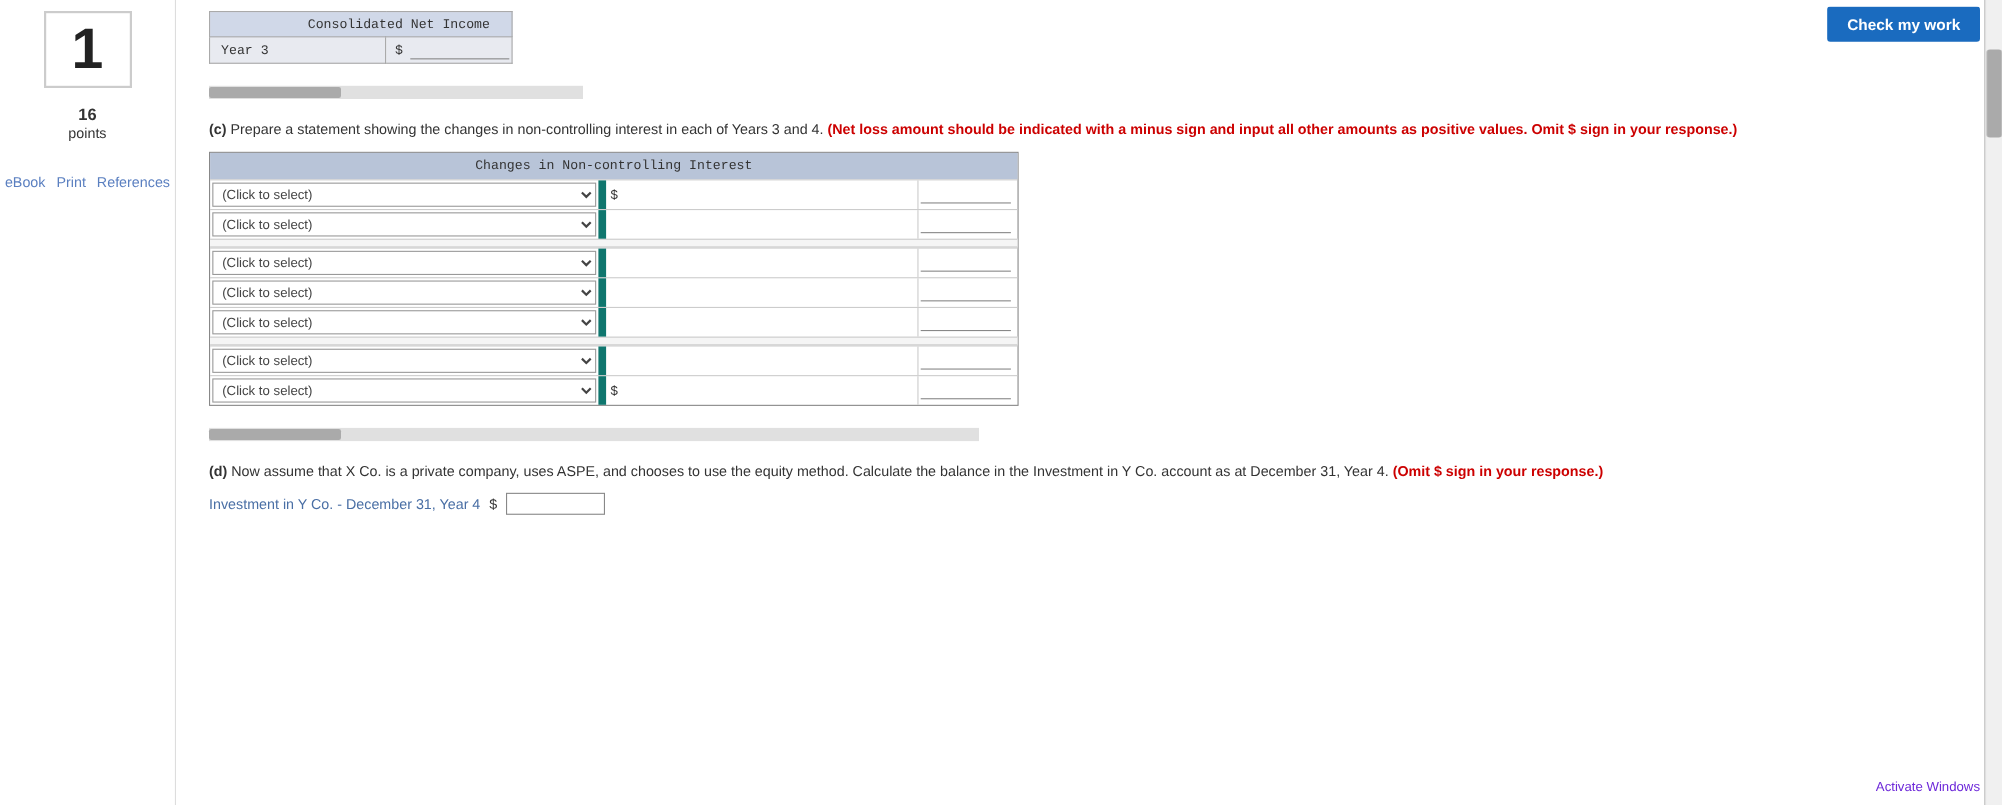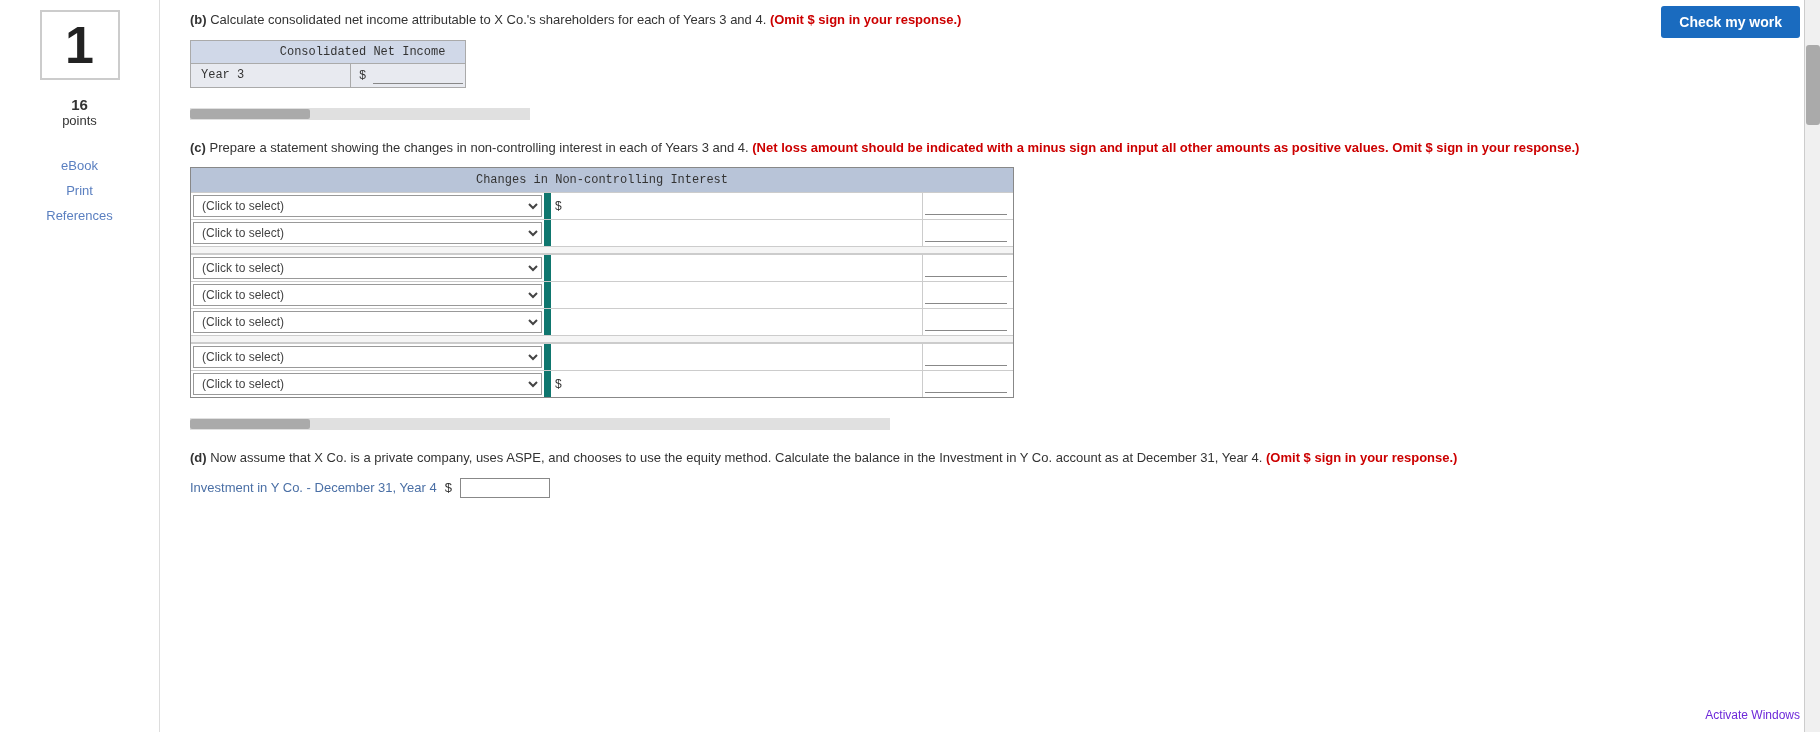--- a/index.html
+++ b/index.html
@@ -46,21 +46,21 @@
       font-size: 15px;
       font-weight: bold;
       color: #333;
     }
     .points-label {
       font-size: 13px;
       color: #333;
     }
     .sidebar-links {
       display: flex;
-      flex-direction: column;
+      flex-direction: row;
       align-items: center;
       gap: 10px;
     }
     .sidebar-link {
       color: #5a7fc0;
       text-decoration: none;
       font-size: 13px;
       cursor: pointer;
     }
     
@@ -157,21 +157,21 @@
       padding: 1px 2px;
     }
     
     .part-c-text {
       line-height: 1.5;
       margin-bottom: 10px;
     }
     
     .nci-outer {
       border: 1px solid #888;
-      width: 824px;
+      width: 736px;
       margin-bottom: 20px;
     }
     .nci-header {
       background: #b8c4d8;
       text-align: center;
       padding: 5px;
       font-family: 'Courier New', monospace;
       font-size: 12px;
       font-weight: normal;
     }
@@ -293,25 +293,20 @@
     </div>
     <div class="sidebar-links">
       <a class="sidebar-link">eBook</a>
       <a class="sidebar-link">Print</a>
       <a class="sidebar-link">References</a>
     </div>
   </div>
 
   <div class="main-content">
 
-    <div class="part-text">
-      <span class="part-label">(b)</span>
-      <span> Calculate consolidated net income attributable to X Co.'s shareholders for each of Years 3 and 4.</span>
-      <span class="instruction-red">(Omit $ sign in your response.)</span>
-    </div>
 
     <table class="cni-table">
       <thead>
         <tr>
           <th style="text-align:right; padding-left:80px;" colspan="2">Consolidated Net Income</th>
         </tr>
       </thead>
       <tbody>
         <tr>
           <td class="label-cell" style="padding-left:10px; width:160px;">Year 3</td>

